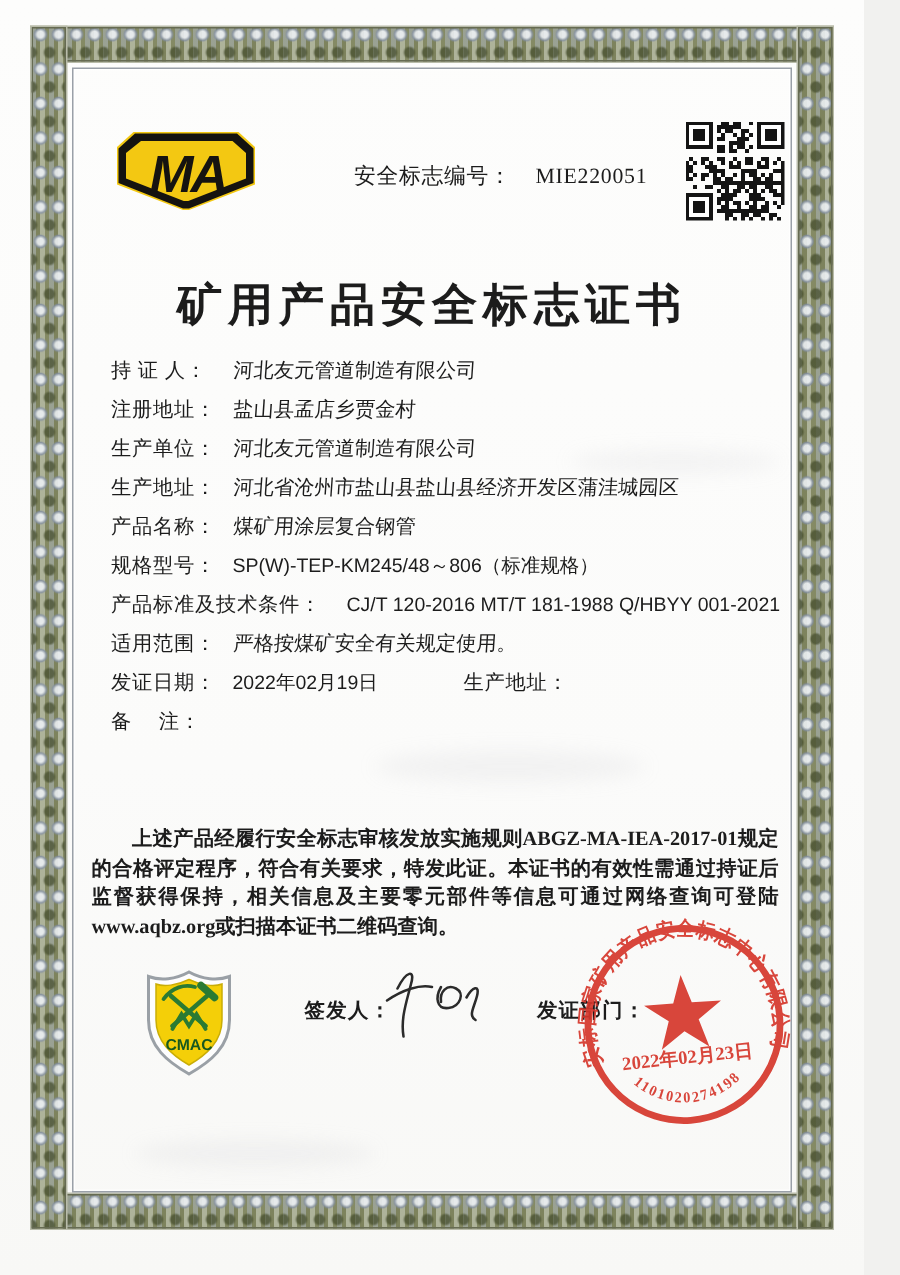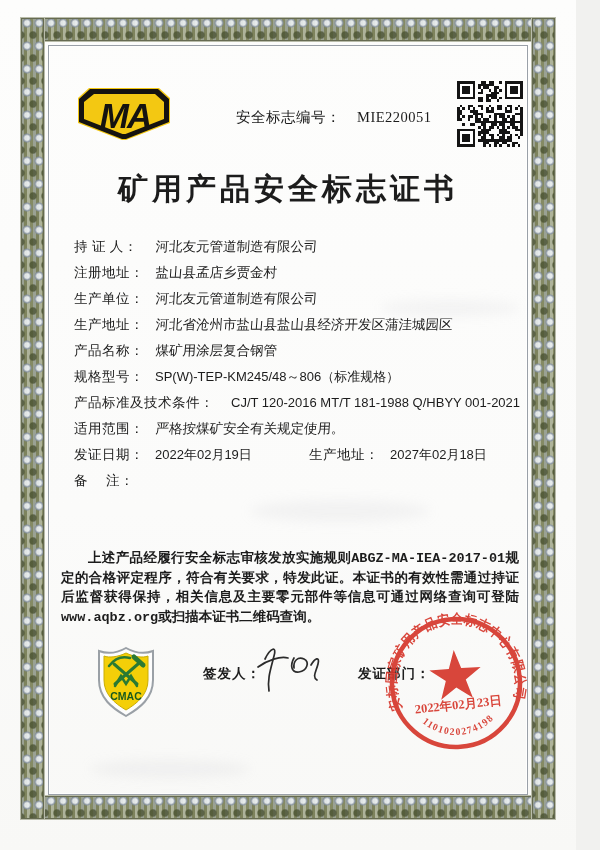--- a/index.html
+++ b/index.html
@@ -53,41 +53,41 @@
   
   .ma-logo{position:absolute;left:76px;top:86px;width:96px;height:56px;}
   .code-line{
     position:absolute;left:236px;top:108px;
     font-size:14.5px;letter-spacing:.5px;white-space:nowrap;
   }
   .code-line .num{margin-left:16px;}
   .qr{position:absolute;left:457px;top:81px;width:66px;height:66px;}
 
   .title{
-    position:absolute;left:0;right:0;top:169px;
+    position:absolute;left:0;right:0;top:183px;
     text-align:center;font-size:30px;font-weight:bold;letter-spacing:4px;
     font-family:"Liberation Serif","DejaVu Serif",serif;
   }
 
   
   .fields{position:absolute;left:74px;top:238px;right:54px;}
   .f-row{display:flex;align-items:baseline;height:26px;font-size:13.5px;font-weight:normal;}
   .f-lbl{width:81px;flex:none;letter-spacing:.5px;}
   .f-lbl.wide{width:157px;}
   .f-val{flex:1;white-space:nowrap;overflow:hidden;}
   .f-val.sans{font-family:"Liberation Sans","DejaVu Sans",sans-serif;font-size:13px;}
   .f-val.kai{transform:skewX(-4deg);transform-origin:left bottom;}
   .dates .d-val{width:140px;flex:none;font-family:"Liberation Sans","DejaVu Sans",sans-serif;font-size:13px;}
   .dates .d-lbl2{width:81px;flex:none;margin-left:14px;}
 
   
   .statement{
     position:absolute;left:61px;right:57px;top:549px;
     font-size:13.5px;line-height:19.5px;font-weight:bold;
-    text-align:justify;text-indent:2em;font-family:Liberation Mono, monospace;
+    text-align:justify;text-indent:2em;
   }
 
   
   .cmac{position:absolute;left:92px;top:644px;width:68px;height:88px;}
   .signer-lbl,.dept-lbl{
     position:absolute;font-size:13.5px;font-weight:bold;letter-spacing:1px;
   }
   .signer-lbl{left:203px;top:665px;}
   .dept-lbl{left:333px;top:665px;margin-left:25px;}
   .signature{position:absolute;left:253px;top:643px;width:72px;height:60px;}
@@ -383,21 +383,20 @@
       <span class="f-val sans">CJ/T 120-2016 MT/T 181-1988 Q/HBYY 001-2021</span>
     </div>
     <div class="f-row">
       <span class="f-lbl">适用范围：</span>
       <span class="f-val kai">严格按煤矿安全有关规定使用。</span>
     </div>
     <div class="f-row dates">
       <span class="f-lbl">发证日期：</span>
       <span class="d-val">2022年02月19日</span>
       <span class="f-lbl d-lbl2">生产地址：</span>
-      <span class="d-val">2027年02月18日</span>
     </div>
     <div class="f-row">
       <span class="f-lbl">备　 注：</span>
       <span class="f-val"></span>
     </div>
   </div>
 
   <div class="statement">上述产品经履行安全标志审核发放实施规则ABGZ-MA-IEA-2017-01规定的合格评定程序，符合有关要求，特发此证。本证书的有效性需通过持证后监督获得保持，相关信息及主要零元部件等信息可通过网络查询可登陆www.aqbz.org或扫描本证书二维码查询。</div>
 
   <svg class="cmac" viewBox="0 0 68 88">

